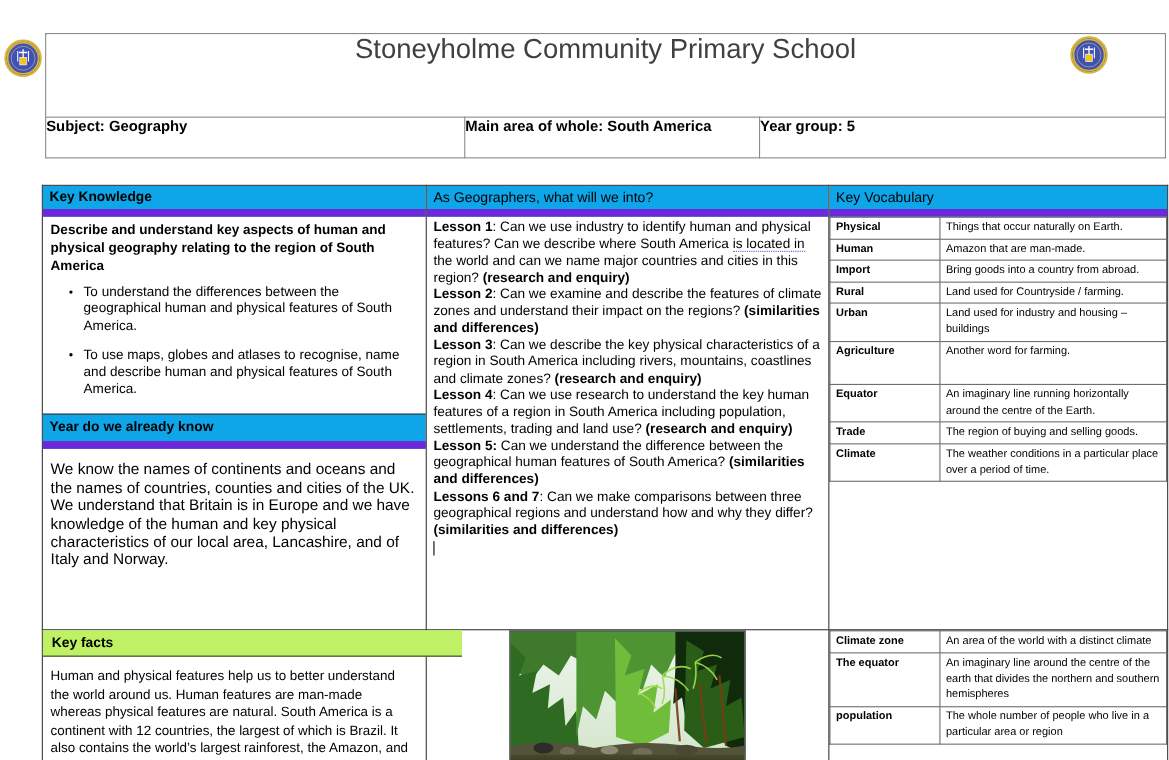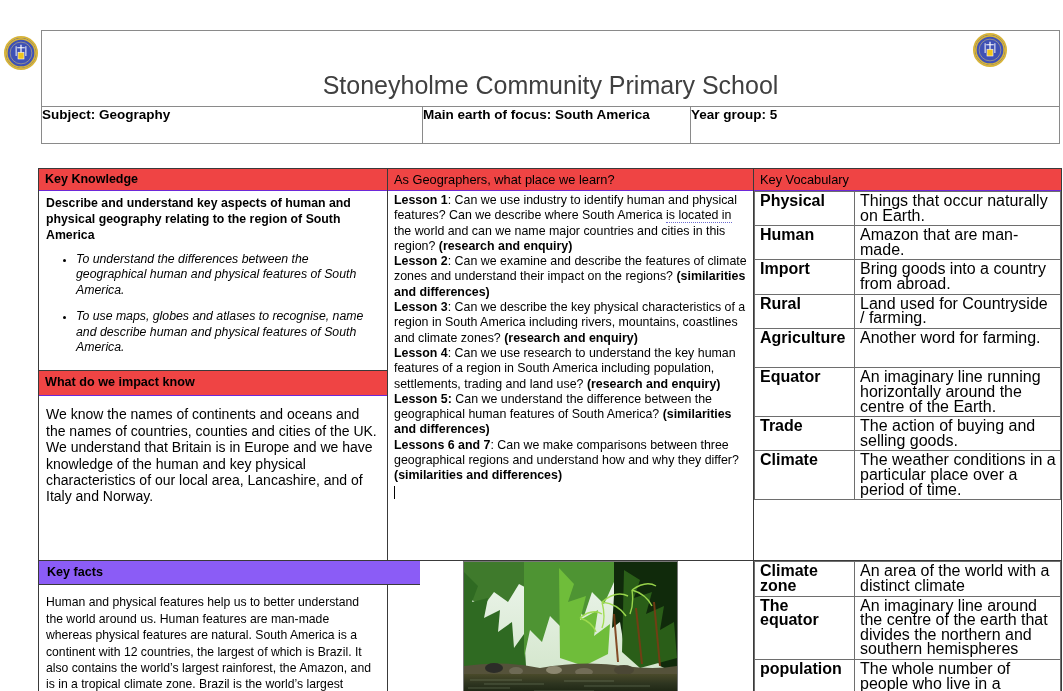--- a/index.html
+++ b/index.html
@@ -47,21 +47,20 @@
     padding-bottom:2px;
   }
   .school-title{
     font-family:"Liberation Sans", sans-serif;
     font-size:25px;
     font-weight:400;
     color:#404040;
     letter-spacing:0px;
     line-height:28px;
     padding-bottom:3px;
-    margin-top:40px;
   }
   .meta-cell{
     height:36px;
     font-size:13.5px;
     font-weight:bold;
     padding:4px 6px 4px 8px;
     line-height:16px;
   }
 
   
@@ -71,55 +70,55 @@
     width:1023px;
     border-collapse:collapse;
     table-layout:fixed;
   }
   .main-table > tbody > tr > td{
     border:1px solid #3a3a3a;
     vertical-align:top;
     padding:0;
   }
   .band{
-    background:#ef4444;
+    background:#0ea5e9;
     font-weight:bold;
     font-size:12.5px;
     padding:3px 0 3px 6px;
     line-height:15px;
-    border-bottom:1px solid #6d28d9;
+    border-bottom:7px solid #6d28d9;
   }
   .cellbody{
     font-size:12.3px;
     line-height:15.2px;
     padding:4px 8px 4px 7px;
   }
 
   
   .kk-intro{font-weight:bold;line-height:16px;}
-  ul.kk-list{margin:9px 0 0 0;padding-left:30px;font-style:italic;}
+  ul.kk-list{margin:9px 0 0 0;padding-left:30px;}
   ul.kk-list li{margin-bottom:11px;line-height:15.4px;}
   ul.kk-list li::marker{font-size:11px;}
 
   
   .lessons{font-size:12.4px;line-height:15.3px;padding:2px 6px 2px 6px;}
   .lessons p{margin:0;}
   .lessons b{font-weight:bold;}
   .sp{border-bottom:1px dotted #6c6cd0;}
   .caret{
     display:inline-block;width:1px;height:13px;
     background:#000;vertical-align:-2px;margin-top:2px;
   }
 
   
   .vocab{
     width:100%;
     border-collapse:collapse;
     table-layout:fixed;
-    font-size:16px;
+    font-size:10px;
   }
   .vocab td{
     border:1px solid #6e6e6e;
     padding:2px 4px 2px 5px;
     vertical-align:top;
     line-height:14.6px;
   }
   .vocab td.term{width:90px;font-weight:bold;}
   .vocab td.def{}
 
@@ -130,21 +129,21 @@
     display:inline-block;
     border:1px solid #777;
     position:relative;
     overflow:hidden;
     background:#0b2b0a;
   }
   .photo svg{display:block;width:100%;height:100%;}
 
   .kf-wrap{position:relative;}
   .kf-band{
-    background:#8b5cf6;
+    background:#bef264;
     font-weight:bold;font-size:12.6px;
     padding:4px 0 5px 8px;
     width:381px;
     box-sizing:border-box;
     border-bottom:1px solid #3a3a3a;
   }
   .kf-text{
     font-size:12.2px;line-height:16.4px;
     padding:9px 12px 4px 7px;
   }
@@ -181,21 +180,21 @@
       <col style="width:369px">
   </colgroup>
   <tbody>
     <tr>
       <td class="title-cell" colspan="3">
         <div class="school-title">Stoneyholme Community Primary School</div>
       </td>
     </tr>
     <tr>
       <td class="meta-cell">Subject: Geography</td>
-      <td class="meta-cell">Main earth of focus: South America</td>
+      <td class="meta-cell">Main area of whole: South America</td>
       <td class="meta-cell">Year group: 5</td>
     </tr>
   </tbody>
 </table>
 
 <table class="main-table">
   <colgroup>
     <col style="width:349px">
       <col style="width:366px">
       <col style="width:308px">
@@ -206,26 +205,26 @@
 
     <td style="padding:0;">
       <div class="band">Key Knowledge</div>
       <div class="cellbody">
         <div class="kk-intro">Describe and understand key aspects of human and physical geography relating to the region of South America</div>
         <ul class="kk-list">
           <li>To understand the differences between the geographical human and physical features of South America.</li>
           <li>To use maps, globes and atlases to recognise, name and describe human and physical features of South America.</li>
         </ul>
       </div>
-      <div class="band" style="border-top:1px solid #3a3a3a;padding:4px 0 5px 6px;font-size:12.6px;">What do we impact know</div>
+      <div class="band" style="border-top:1px solid #3a3a3a;padding:4px 0 5px 6px;font-size:12.6px;">Year do we already know</div>
       <div class="cellbody" style="padding-top:10px;line-height:16.4px;font-size:14px;min-height:150px;">We know the names of continents and oceans and the names of countries, counties and cities of the UK. We understand that Britain is in Europe and we have knowledge of the human and key physical characteristics of our local area, Lancashire, and of Italy and Norway.</div>
     </td>
 
     <td style="padding:0;">
-      <div class="band" style="font-weight:400;font-size:12.8px;">As Geographers, what place we learn?</div>
+      <div class="band" style="font-weight:400;font-size:12.8px;">As Geographers, what will we into?</div>
       <div class="lessons">
         <p>
           <b>Lesson 1</b><span>: Can we use industry to identify human and physical features? Can we describe where South America </span><span class="sp">is located in</span><span> the world and can we name major countries and cities in this region? </span><b>(research and enquiry)</b>
         </p>
         <p>
           <b>Lesson 2</b><span>: Can we examine and describe the features of climate zones and understand their impact on the regions? </span><b>(similarities and differences)</b>
         </p>
         <p>
           <b>Lesson 3</b><span>: Can we describe the key physical characteristics of a region in South America including rivers, mountains, coastlines and climate zones? </span><b>(research and enquiry)</b>
         </p>
@@ -256,30 +255,34 @@
               </tr>
           <tr>
                 <td class="term">Import</td>
                 <td class="def">Bring goods into a country from abroad.</td>
               </tr>
           <tr>
                 <td class="term">Rural</td>
                 <td class="def">Land used for Countryside / farming.</td>
               </tr>
           <tr>
+                <td class="term">Urban</td>
+                <td class="def">Land used for industry and housing – buildings</td>
+              </tr>
+          <tr>
                 <td class="term" style="padding-bottom:22px;">Agriculture</td>
                 <td class="def">Another word for farming.</td>
               </tr>
           <tr>
                 <td class="term">Equator</td>
                 <td class="def">An imaginary line running horizontally around the centre of the Earth.</td>
               </tr>
           <tr>
                 <td class="term">Trade</td>
-                <td class="def">The action of buying and selling goods.</td>
+                <td class="def">The region of buying and selling goods.</td>
               </tr>
           <tr>
                 <td class="term">Climate</td>
                 <td class="def">The weather conditions in a particular place over a period of time.</td>
               </tr>
         </tbody>
       </table>
     </td>
   </tr>
 

